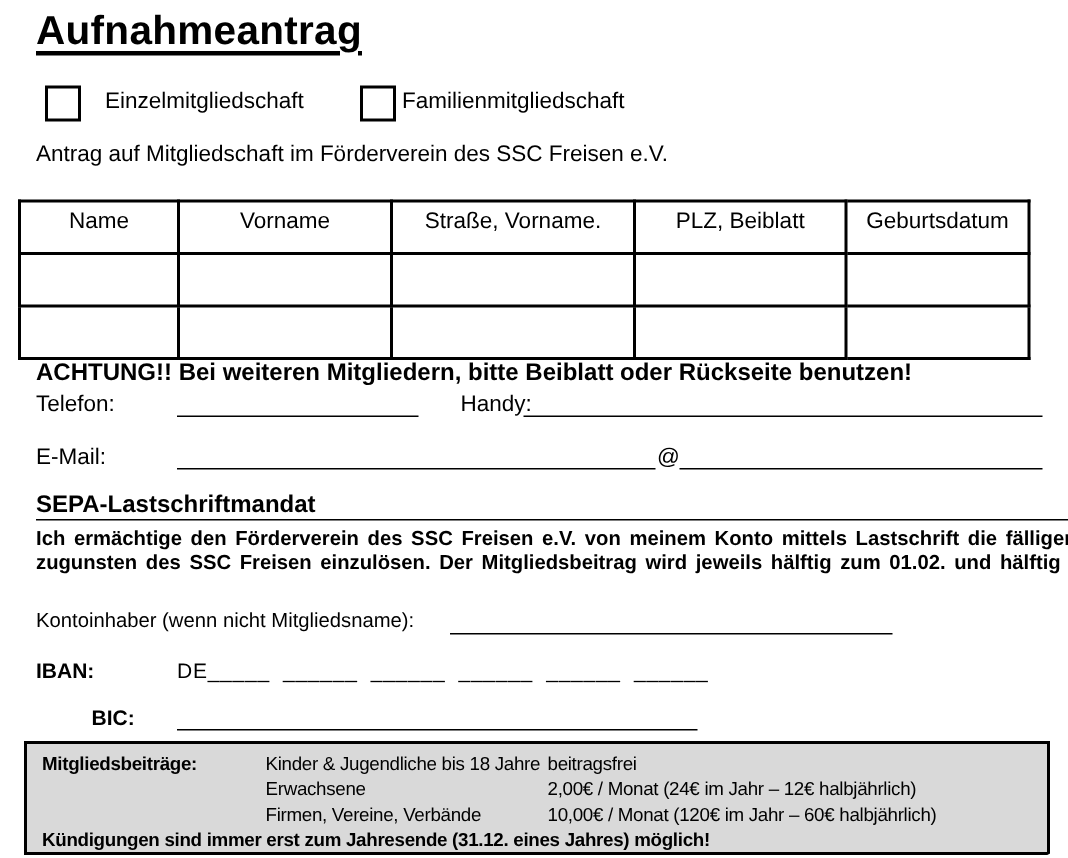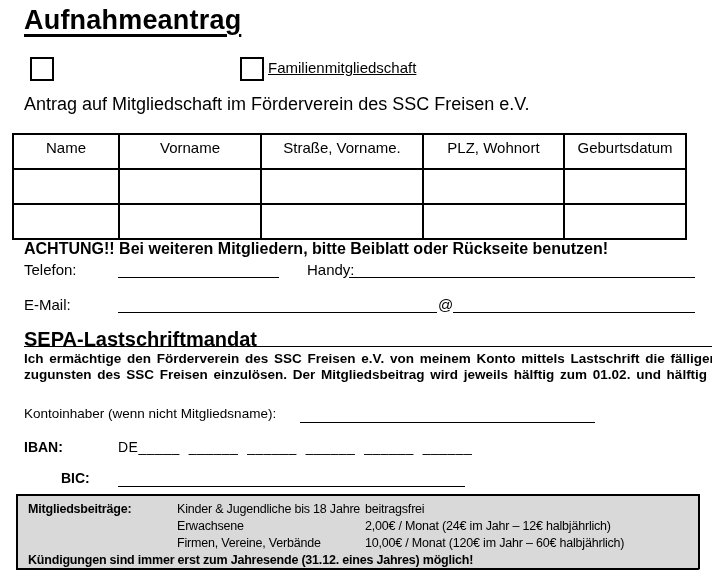--- a/index.html
+++ b/index.html
@@ -17,40 +17,40 @@
     text-decoration:underline; text-decoration-thickness:3px; text-underline-offset:5px;
     letter-spacing:0.2px;
   }
 
   .checkbox {
     position:absolute; width:20px; height:20px;
     border:2px solid #000; background:#fff; box-sizing:content-box;
   }
   .cb-label { position:absolute; font-size:15px; top:59px; }
 
-  .intro { position:absolute; left:24px; top:94px; font-size:18px; }
+  .intro { position:absolute; left:24px; top:94px; font-size:15px; }
 
   table.members {
     position:absolute; left:12px; top:133px;
     border-collapse:collapse; table-layout:fixed; width:673px;
   }
   table.members th, table.members td {
     border:2px solid #000; font-weight:normal; font-size:15px;
     text-align:center; vertical-align:top; padding:4px 2px 0 2px;
     overflow:hidden;
   }
   table.members th { height:29px; }
   table.members td { height:29px; }
 
   .table-note { position:absolute; left:24px; top:240px; font-size:16px; font-weight:bold; }
 
   .field-label { position:absolute; font-size:15px; }
   .blank-line { position:absolute; height:15px; border-bottom:1.5px solid #000; }
 
-  .sepa-heading { position:absolute; left:24px; top:328px; font-size:20px; font-weight:bold; }
+  .sepa-heading { position:absolute; left:24px; top:328px; font-size:16px; font-weight:bold; }
   .sepa-rule { position:absolute; left:24px; top:331px; width:688px; height:15px; border-bottom:1.5px solid #000; }
 
   .sepa-para {
     position:absolute; left:24px; top:351px; width:780px;
     font-size:13.5px; font-weight:bold; line-height:16px;
     white-space:nowrap; word-spacing:2px;
   }
 
   .account-label { position:absolute; left:24px; top:406px; font-size:13.5px; }
   .iban-label, .bic-label { position:absolute; left:24px; font-size:14px; font-weight:bold; }
@@ -69,40 +69,41 @@
   .fee-note { grid-column:1 / -1; font-weight:bold; }
 </style>
 </head>
 <body>
 
 <div class="page">
 
   <div class="title">Aufnahmeantrag</div>
 
   <div class="checkbox" style="left:30px; top:57px;"></div>
+  <div class="cb-label" style="left:70px;">Einzelmitgliedschaft</div>
 
   <div class="checkbox" style="left:240px; top:57px;"></div>
-  <div class="cb-label" style="left:268px;text-decoration:underline;">Familienmitgliedschaft</div>
+  <div class="cb-label" style="left:268px;">Familienmitgliedschaft</div>
 
   <div class="intro">Antrag auf Mitgliedschaft im Förderverein des SSC Freisen e.V.</div>
 
   <table class="members">
     <colgroup>
       <col style="width:106px">
         <col style="width:142px">
         <col style="width:162px">
         <col style="width:141px">
         <col style="width:122px">
     </colgroup>
     <thead>
       <tr>
         <th>Name</th>
         <th>Vorname</th>
         <th>Straße, Vorname.</th>
-        <th>PLZ, Wohnort</th>
+        <th>PLZ, Beiblatt</th>
         <th>Geburtsdatum</th>
       </tr>
     </thead>
     <tbody>
       <tr>
         <td></td>
         <td></td>
         <td></td>
         <td></td>
         <td></td>

